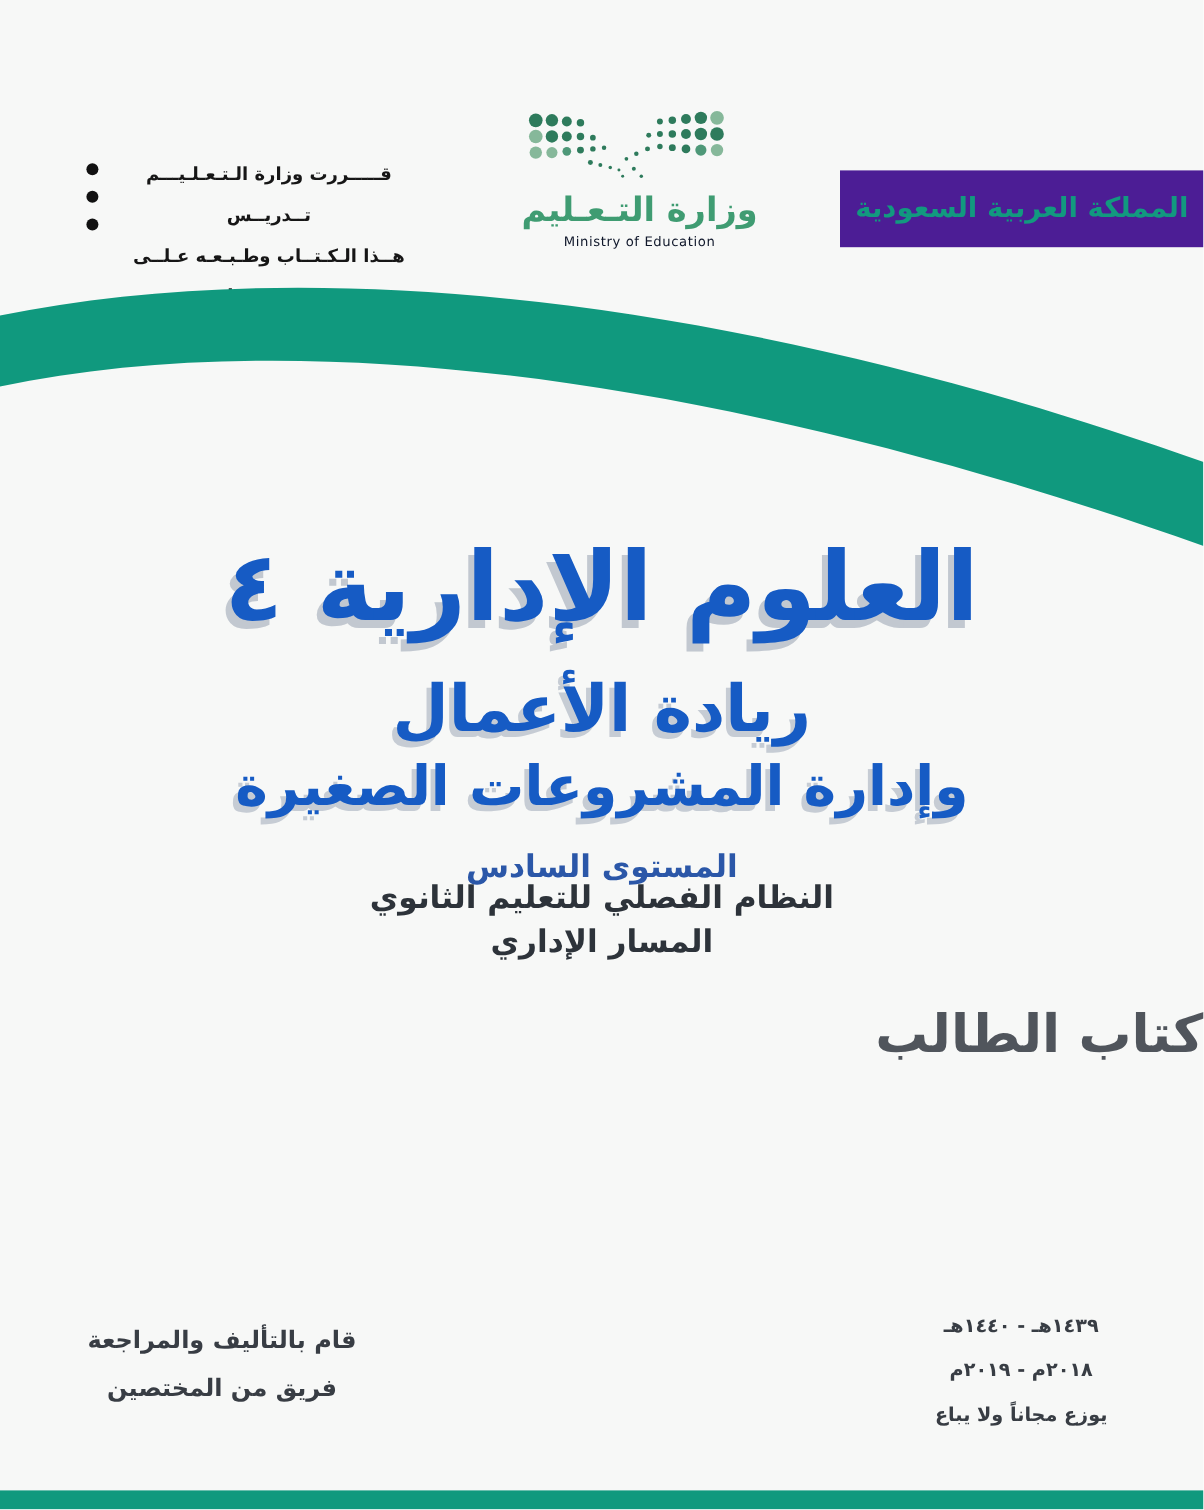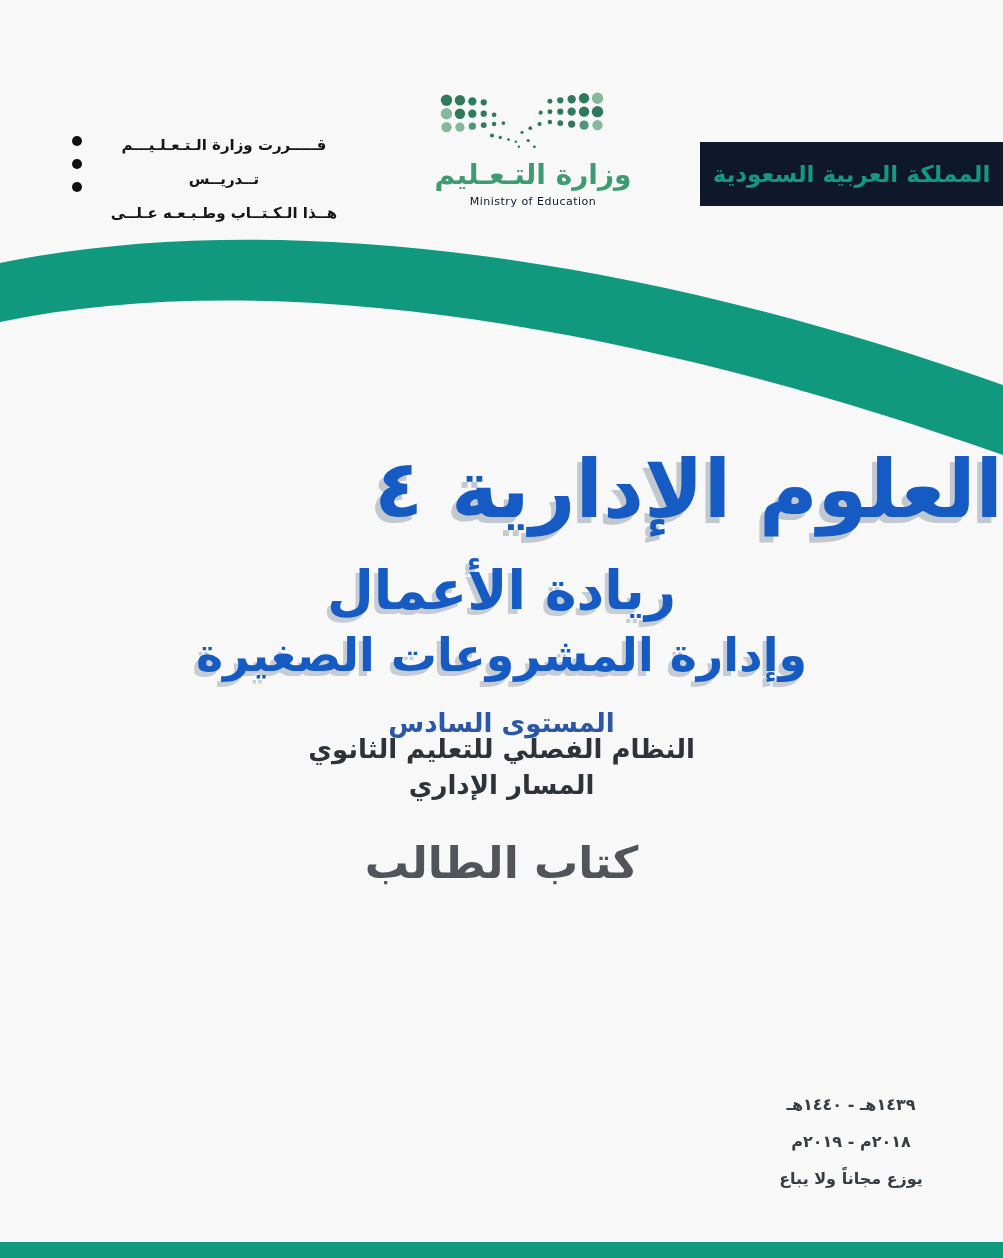--- a/index.html
+++ b/index.html
@@ -27,45 +27,44 @@
   }
   .moe-logo svg{display:block;margin:0 auto 8px 30px;}
   .moe-wordmark-ar{
     direction:rtl;color:#3f9c72;font-size:28px;font-weight:bold;line-height:30px;
   }
   .moe-wordmark-en{
     color:#0f172a;font-size:11px;line-height:20px;margin-top:2px;letter-spacing:0.5px;
   }
   .country-banner{
     position:absolute;left:700px;top:142px;width:303px;height:64px;
-    background:#0f172a;
+    background:#4c1d95;
     display:flex;align-items:center;justify-content:center;
     direction:rtl;color:#12997f;font-size:23px;font-weight:bold;
   }
   
   .swoosh{position:absolute;left:0;top:200px;width:1003px;height:270px;}
   
   .t{position:absolute;left:0;width:1003px;text-align:center;direction:rtl;}
   .book-title{
     top:430px;font-size:80px;line-height:120px;font-weight:bold;color:#165bc4;
     text-shadow:-5px 6px 0 #c2c8d0;
-    text-align:right;
   }
   .subtitle1{
     top:556px;font-size:54px;line-height:70px;font-weight:bold;color:#165bc4;
     text-shadow:-4px 5px 0 #c6ccd4;
   }
   .subtitle2{
     top:622px;font-size:46px;line-height:66px;font-weight:bold;color:#165bc4;
     text-shadow:-4px 5px 0 #c6ccd4;
   }
   .level{top:694px;font-size:26px;line-height:34px;font-weight:bold;color:#2b57a8;margin-top:12px;}
   .system{top:731px;font-size:26px;line-height:36px;font-weight:bold;color:#2d333a;}
   .track{top:767px;font-size:26px;line-height:36px;font-weight:bold;color:#2d333a;}
-  .book-type{top:832px;font-size:44px;line-height:62px;font-weight:bold;color:#50555c;}
+  .book-type{top:832px;font-size:44px;line-height:62px;font-weight:bold;color:#50555c;text-align:right;}
   
   .authors{
     position:absolute;left:55px;top:1096px;width:260px;
     direction:rtl;text-align:center;
     color:#383d44;font-size:20px;font-weight:bold;line-height:40px;
   }
   .edition{
     position:absolute;right:36px;top:1086px;width:232px;
     direction:rtl;text-align:center;
     color:#383d44;font-size:16px;font-weight:bold;line-height:37px;
@@ -149,20 +148,24 @@
   </svg>
 
   <div class="t book-title">العلوم الإدارية ٤</div>
   <div class="t subtitle1">ريادة الأعمال</div>
   <div class="t subtitle2">وإدارة المشروعات الصغيرة</div>
   <div class="t level">المستوى السادس</div>
   <div class="t system">النظام الفصلي للتعليم الثانوي</div>
   <div class="t track">المسار الإداري</div>
   <div class="t book-type">كتاب الطالب</div>
 
+  <div class="authors">
+    <div>قام بالتأليف والمراجعة</div>
+    <div>فريق من المختصين</div>
+  </div>
 
   <div class="edition">
     <div>١٤٣٩هـ - ١٤٤٠هـ</div>
     <div>٢٠١٨م - ٢٠١٩م</div>
     <div>يوزع مجاناً ولا يباع</div>
   </div>
 
   <div class="bottom-bar"></div>
 </div>
 

